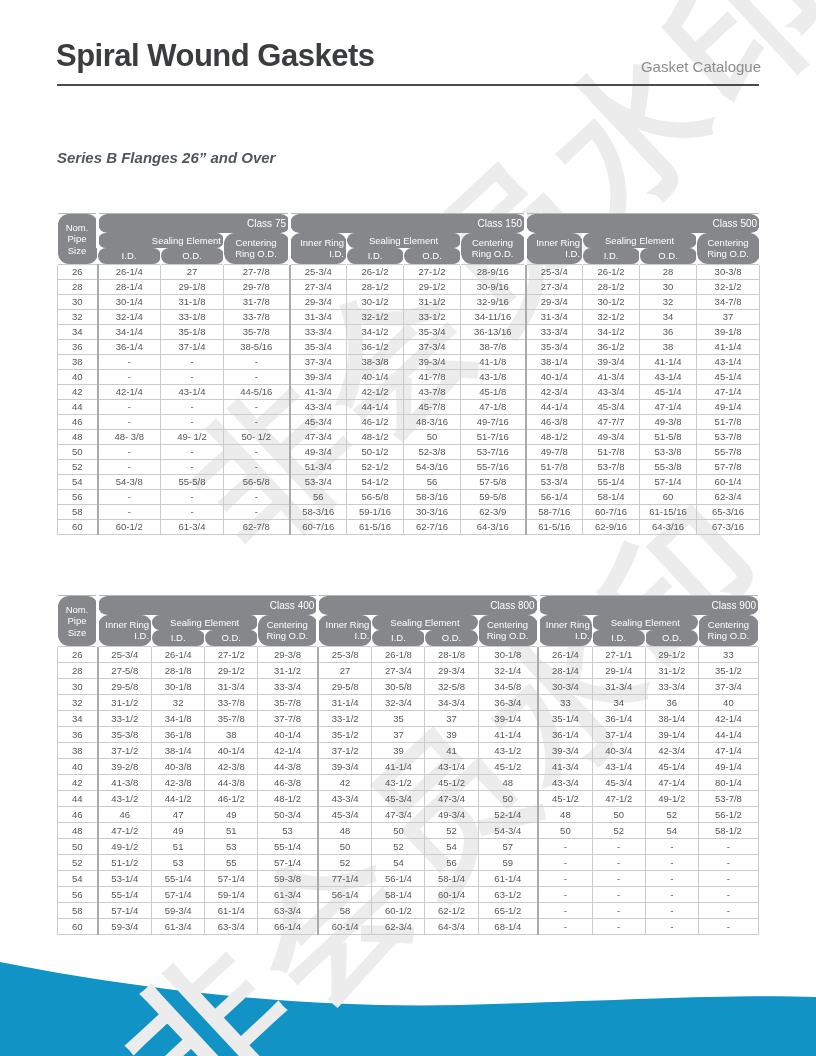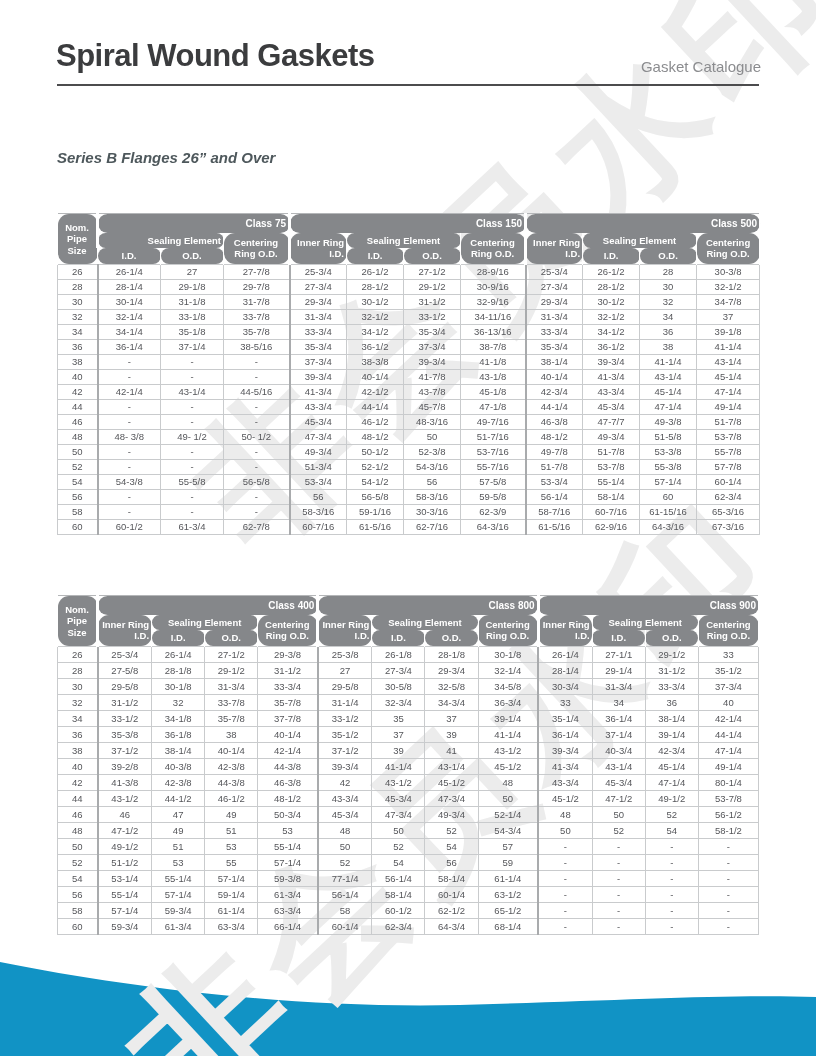--- a/index.html
+++ b/index.html
@@ -30,21 +30,21 @@
     position:absolute; left:57px; top:149px; font-size:15px; font-weight:bold;
     font-style:italic; color:#4e585c;
   }
   table.gasket {
     position:absolute; left:57px; border-collapse:collapse; table-layout:fixed;
     width:702px; background:transparent;
   }
   #table1 { top:213px; }
   #table2 { top:595px; }
   table.gasket thead th {
-    background:#85878a; color:#ffffff; font-size:9.5px; font-weight:bold;
+    background:#85878a; color:#ffffff; font-size:9.5px; font-weight:normal;
     text-align:center; vertical-align:middle; padding:2px 2px; line-height:1.2;
     border-left:1px solid #ffffff; border-right:1px solid #ffffff;
     border-top:0; border-bottom:0;border-radius:11px;
   }
   table.gasket thead th.class-header { height:15px; font-size:10px; }
   table.gasket thead th.nom-header { width:40px; }
   table.gasket thead th.group-start { border-left:3px solid #ffffff;text-align:right; }
   table.gasket thead tr:first-child th { border-top:0; }
   table.gasket tbody td {
     background:transparent; color:#55565a; font-size:9.5px; text-align:center;

